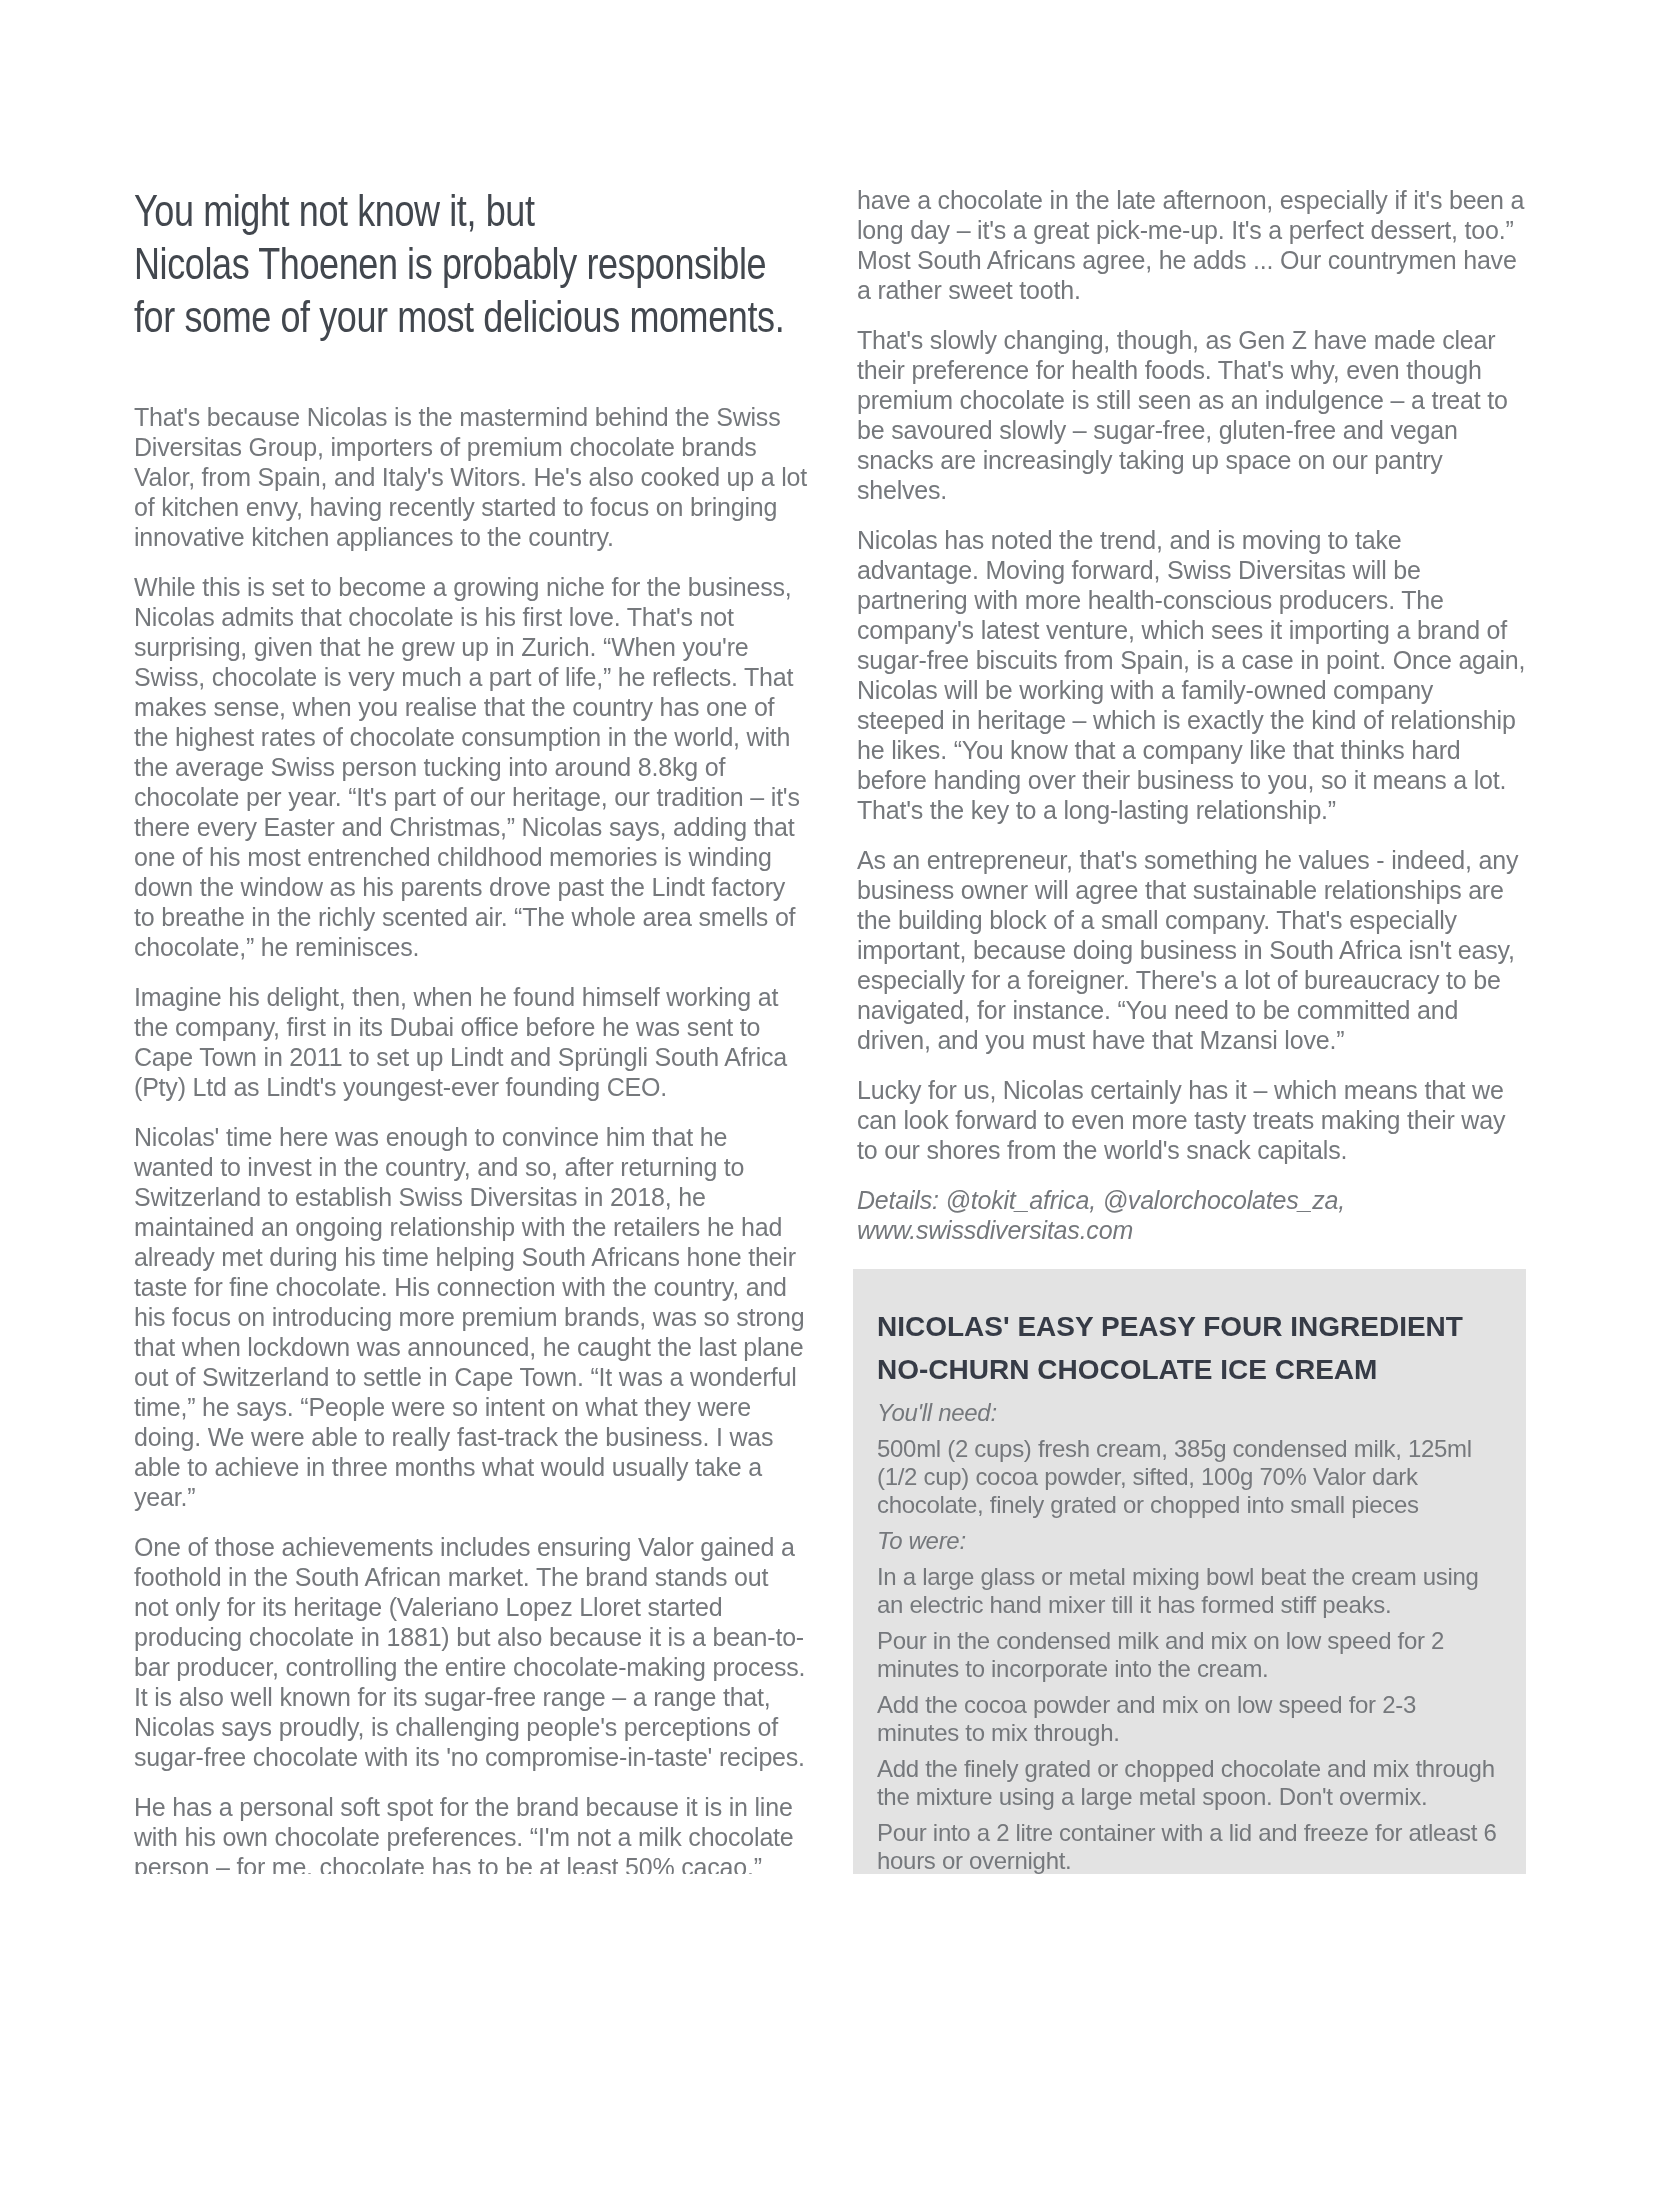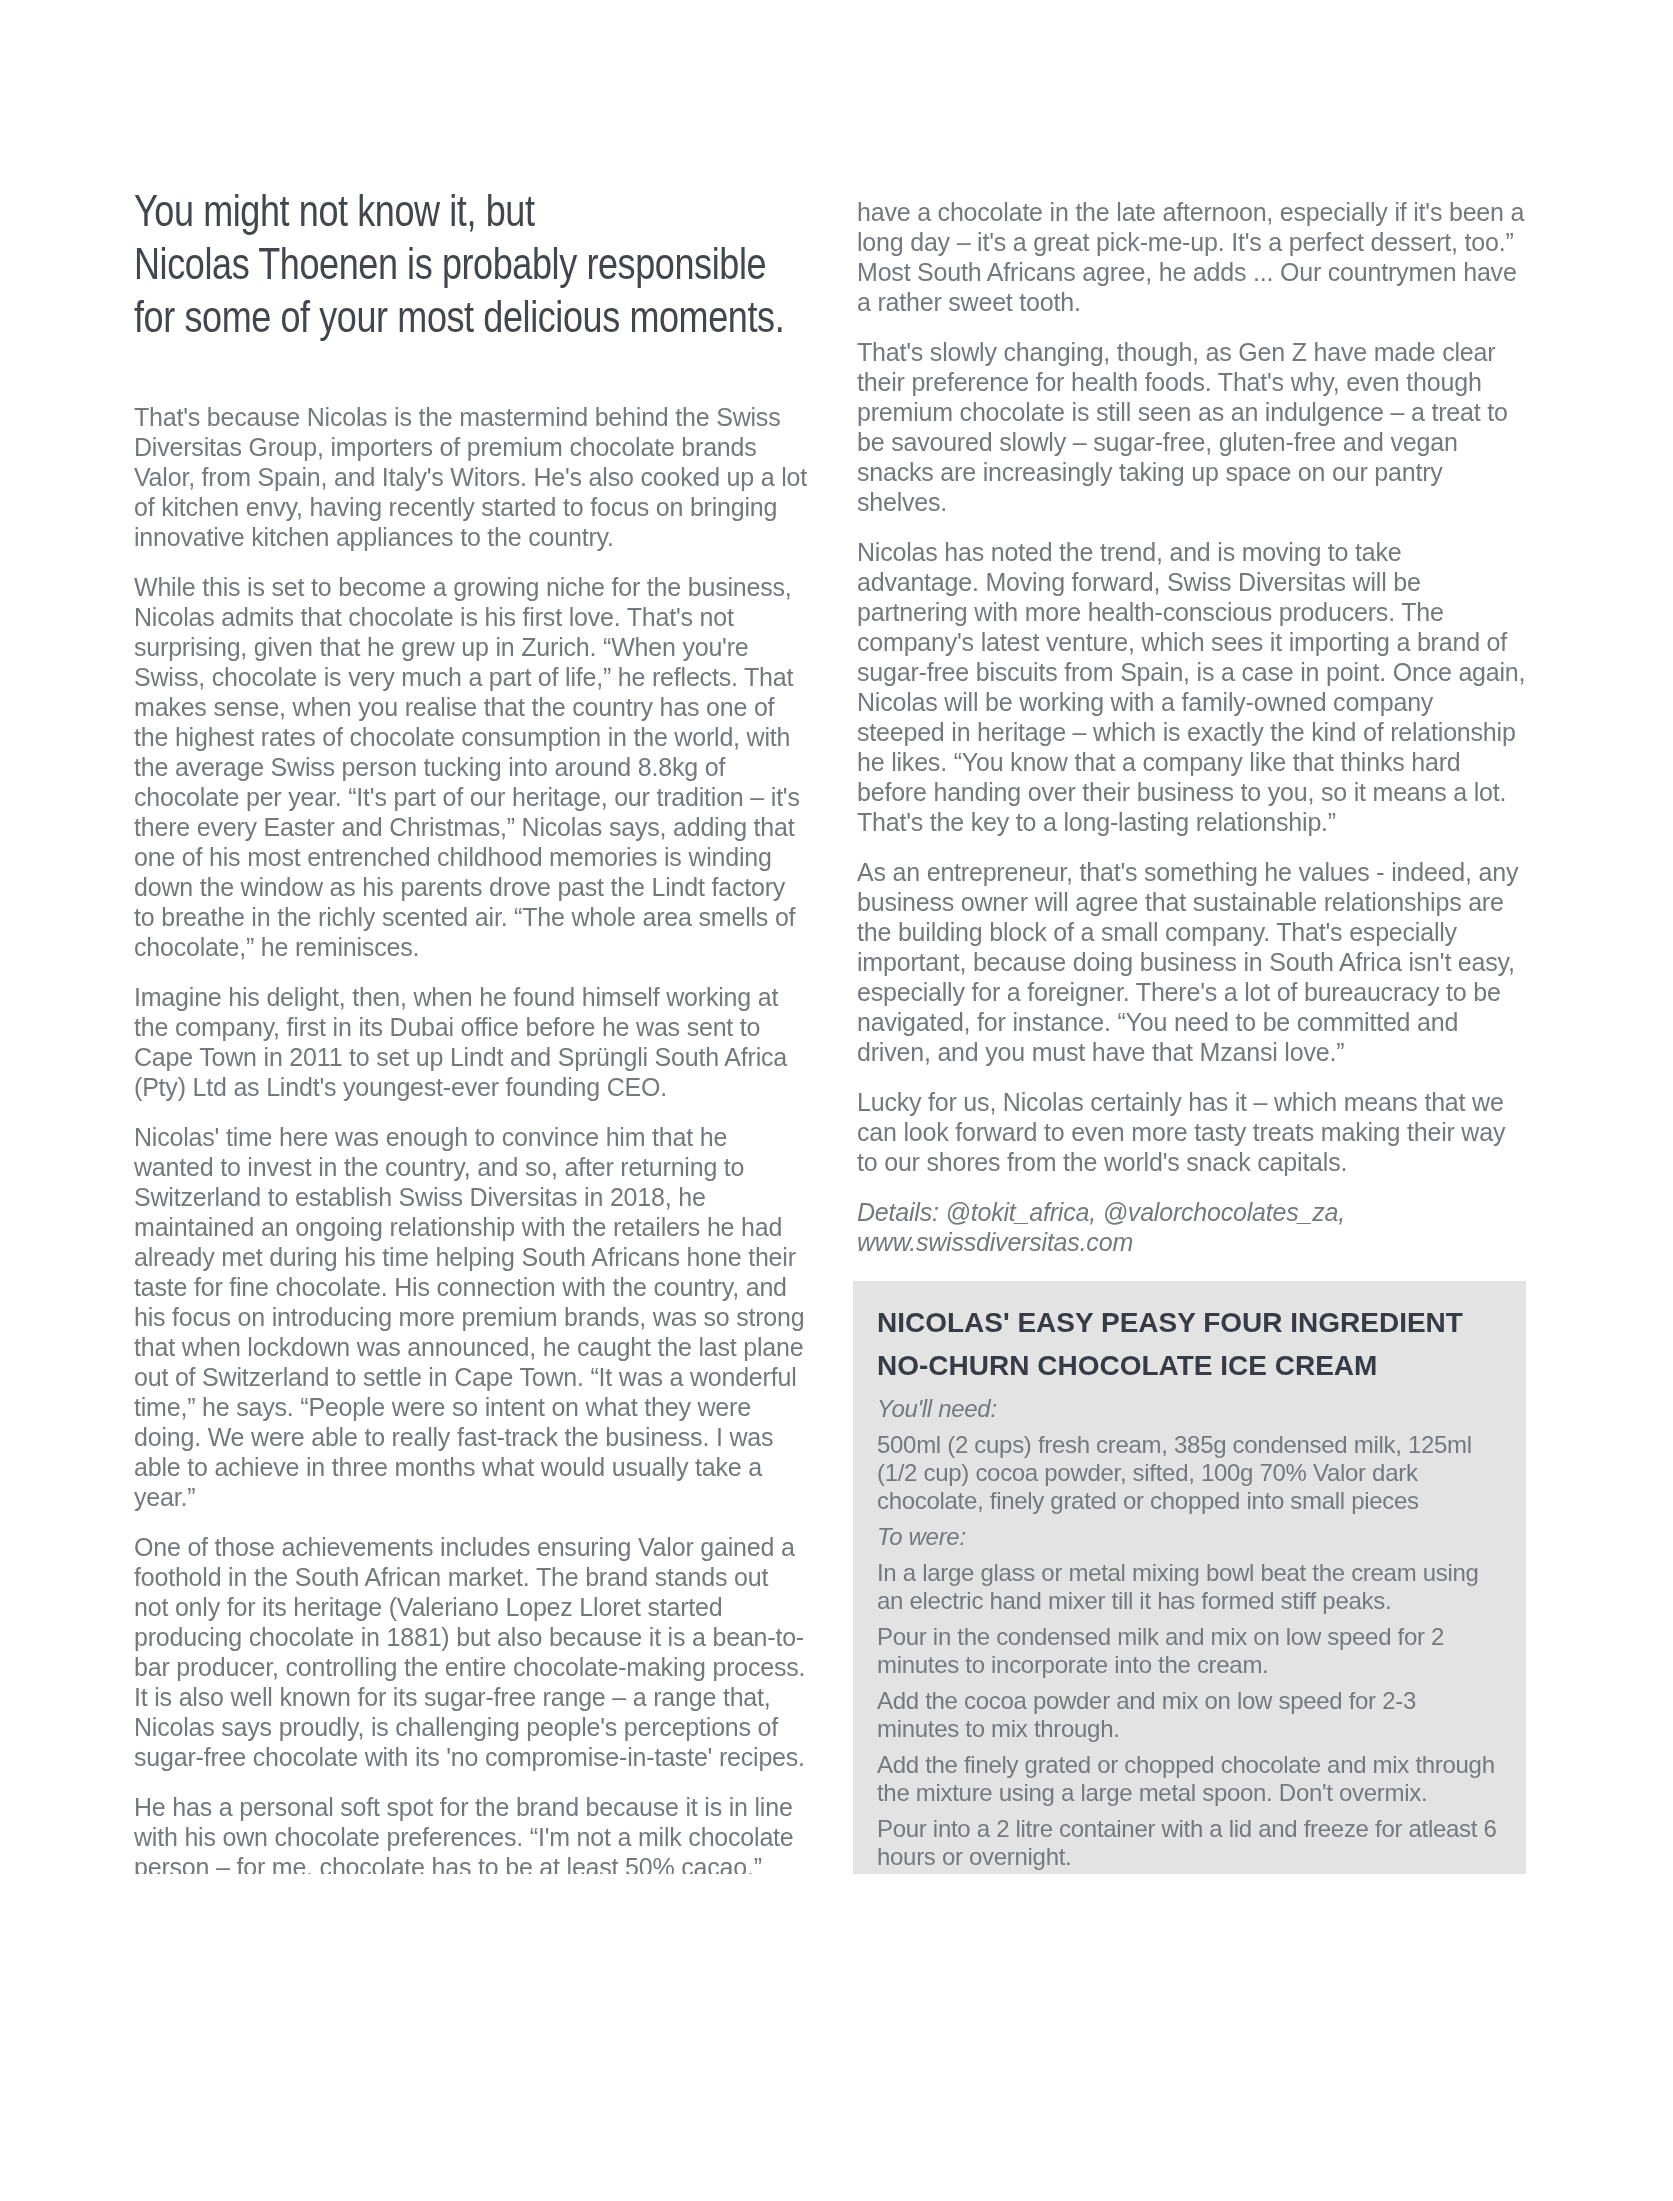--- a/index.html
+++ b/index.html
@@ -28,28 +28,28 @@
   }
   
   .col{
     position:absolute;
     font-size:25px;
     line-height:30px;
     letter-spacing:-0.2px;
     color:#75787c;
   }
   .col1{left:134px; top:402px; width:675px;}
-  .col2{left:857px; top:197px; width:669px;}
+  .col2{left:857px; top:185px; width:669px;}
   .para{margin:0 0 20px 0;}
   .details{font-style:italic; margin-bottom:0;}
   
   .recipe{
     background:#e3e3e3;
     margin:24px 0 0 -4px;
-    padding:20px 24px 24px 24px;
+    padding:36px 24px 24px 24px;
     font-size:24px;
     line-height:28px;
     letter-spacing:-0.3px;
   }
   .recipe-title{
     margin:0;
     font-size:28px;
     line-height:43px;
     font-weight:bold;
     letter-spacing:0;

